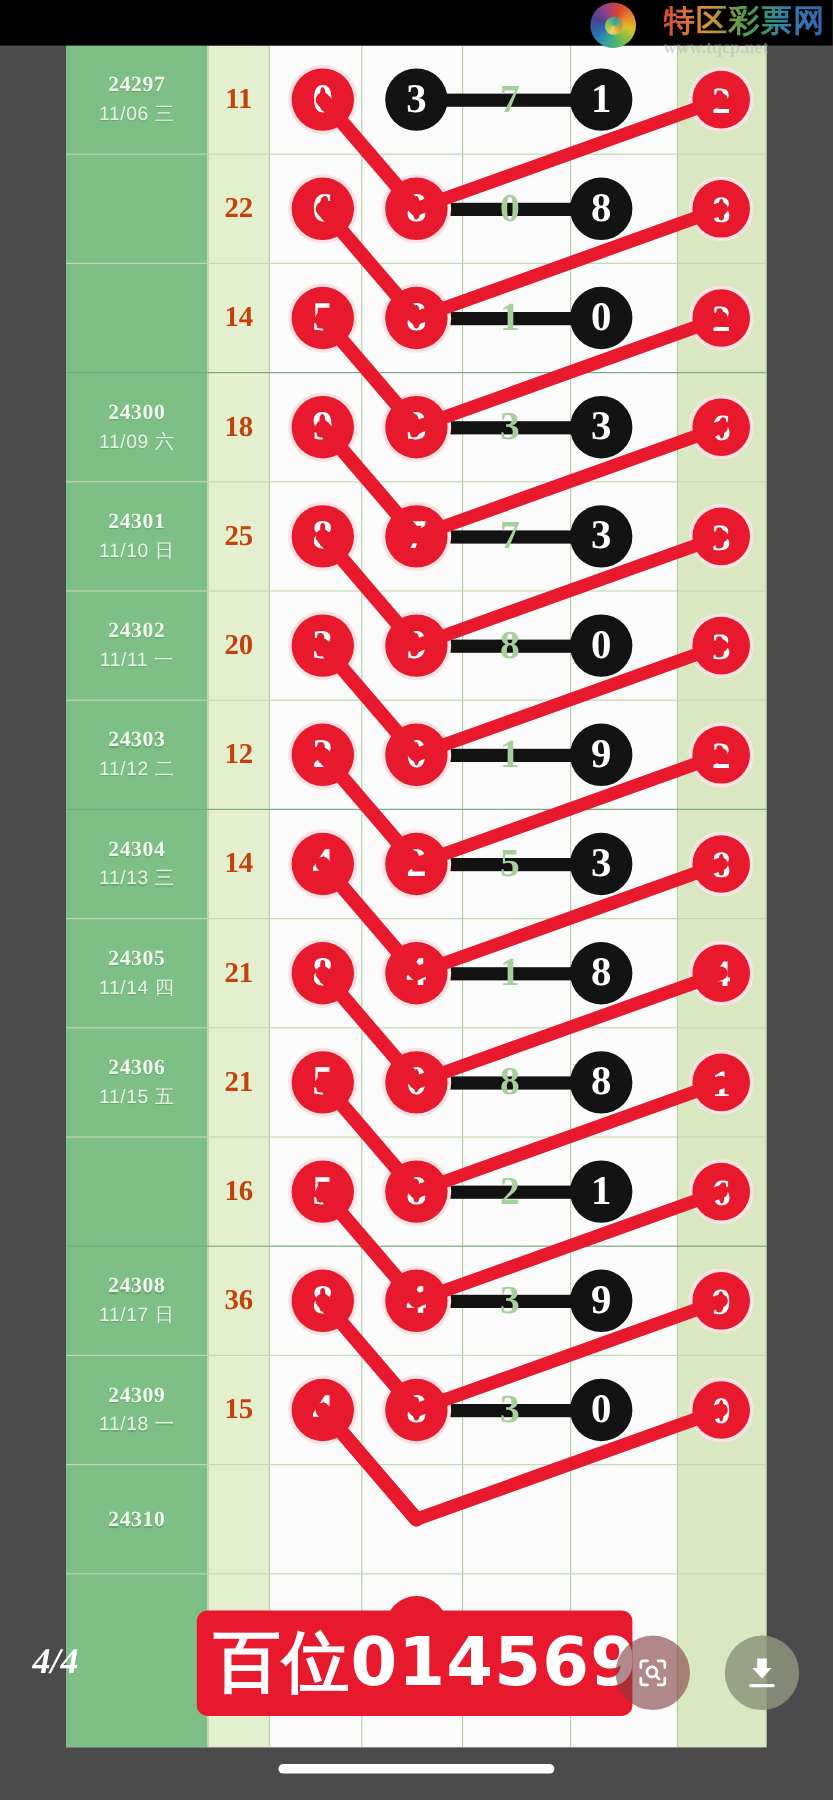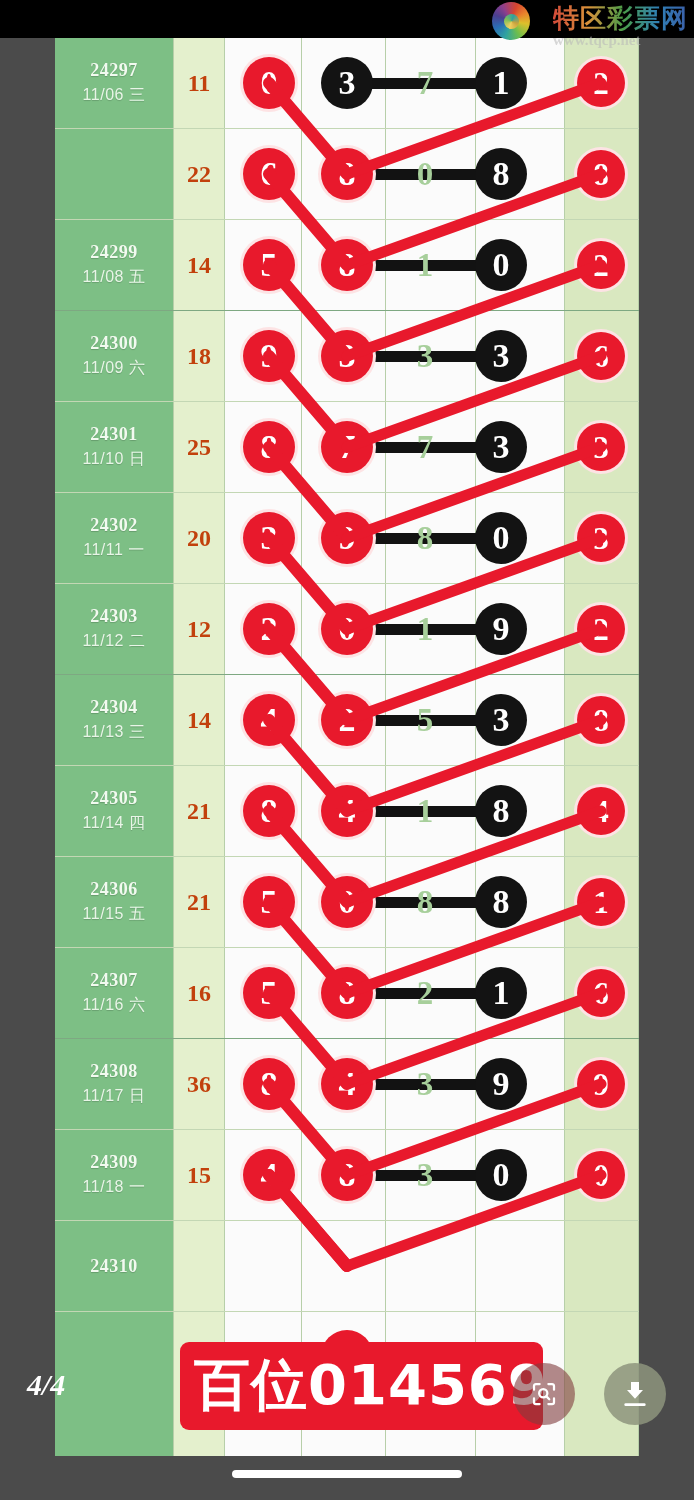--- a/index.html
+++ b/index.html
@@ -141,21 +141,21 @@
   #lines{ position:absolute; left:0; top:0; width:584px; height:1418px; z-index:8; pointer-events:none; }
 
   
   #enddot{
     position:absolute; width:52px;height:52px;border-radius:50%;
     background:#e8192c; left:266px; top:1292px; z-index:9;
   }
 
   
   #banner{
-    position:absolute; left:180px; top:1342px; width:363px; height:88px;
+    position:absolute; left:164px; top:1342px; width:363px; height:88px;
     background:#e8192c; border-radius:9px; z-index:20;
     display:flex; align-items:center; padding-left:14px; overflow:hidden;
   }
   #banner-text{
     color:#fff; font-size:56px; font-weight:bold; letter-spacing:1px;
     font-family:"DejaVu Sans",sans-serif; white-space:nowrap;
   }
 
   
   #pageind{
@@ -230,24 +230,20 @@
             <div class="bar"></div>
             <div class="greennum">0</div>
             <div class="ball red b-mid">8</div>
             <div class="ball black b-right">8</div>
           </div>
           <div class="cell-tail">
             <div class="ball red b-tail">8</div>
           </div>
         </div>
         <div class="row group">
-          <div class="cell-issue">
-            <span class="issue-no">24299</span>
-            <span class="issue-date">11/08 五</span>
-          </div>
           <div class="cell-sum">14</div>
           <div class="cell-main">
             <div class="ball red b-left">5</div>
             <div class="bar"></div>
             <div class="greennum">1</div>
             <div class="ball red b-mid">8</div>
             <div class="ball black b-right">0</div>
           </div>
           <div class="cell-tail">
             <div class="ball red b-tail">2</div>
@@ -366,24 +362,20 @@
             <div class="bar"></div>
             <div class="greennum">8</div>
             <div class="ball red b-mid">0</div>
             <div class="ball black b-right">8</div>
           </div>
           <div class="cell-tail">
             <div class="ball red b-tail">1</div>
           </div>
         </div>
         <div class="row group">
-          <div class="cell-issue">
-            <span class="issue-no">24307</span>
-            <span class="issue-date">11/16 六</span>
-          </div>
           <div class="cell-sum">16</div>
           <div class="cell-main">
             <div class="ball red b-left">5</div>
             <div class="bar"></div>
             <div class="greennum">2</div>
             <div class="ball red b-mid">8</div>
             <div class="ball black b-right">1</div>
           </div>
           <div class="cell-tail">
             <div class="ball red b-tail">6</div>

